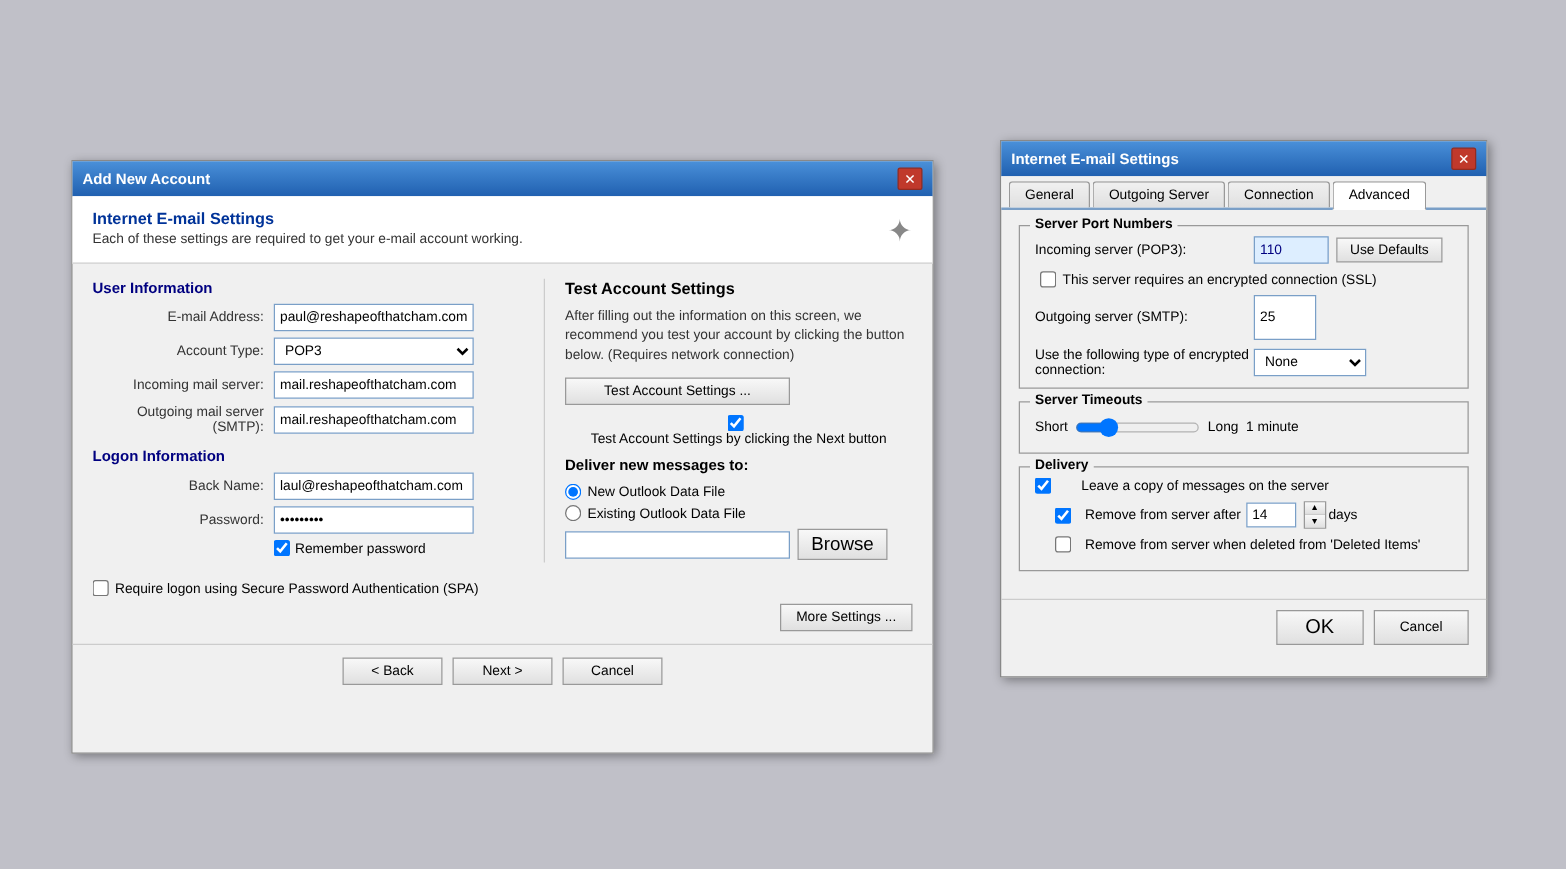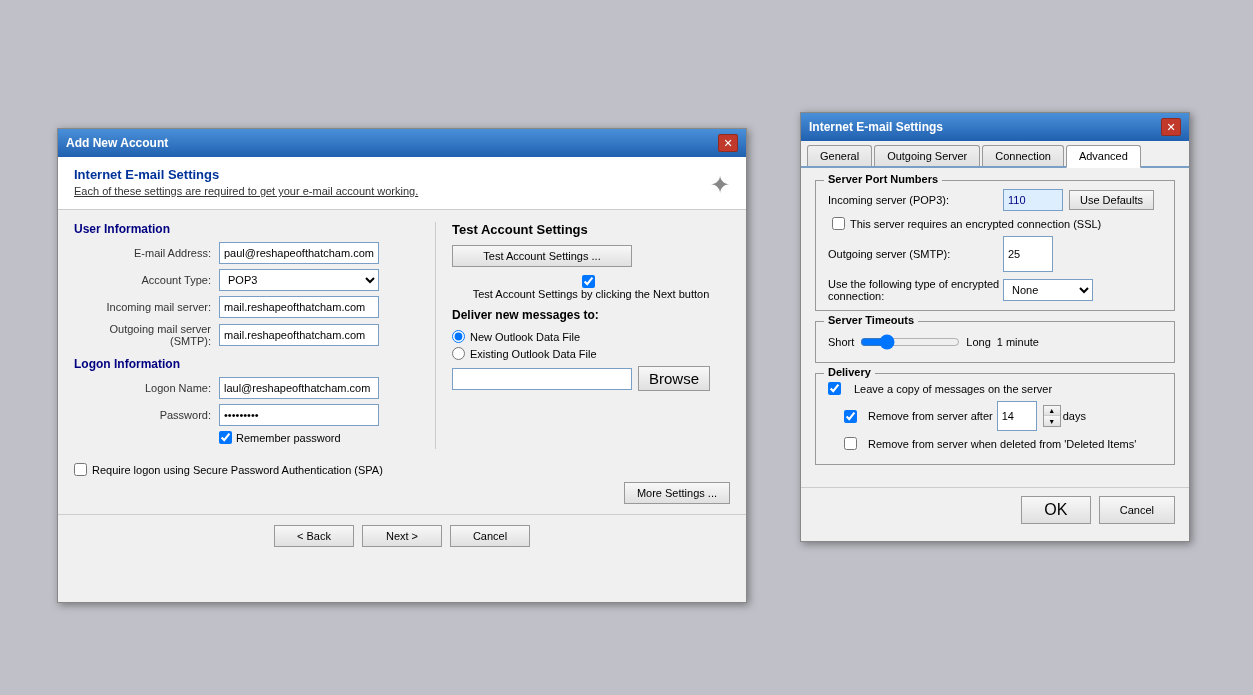--- a/index.html
+++ b/index.html
@@ -76,21 +76,20 @@
     .email-settings-header-text h3 {
       font-size: 13px;
       font-weight: bold;
       color: #003399;
       margin-bottom: 3px;
     }
 
     .email-settings-header-text p {
       font-size: 11px;
       color: #333;
-      text-decoration: underline;
     }
 
     .header-icon {
       color: #888;
       font-size: 24px;
       margin-top: 4px;
     }
 
     
     .main-content {
@@ -403,21 +402,21 @@
 
     .delivery-check-row input[type=checkbox] {
       margin-right: 6px;
     }
 
     .days-input {
       border: 1px solid #7a9fc7;
       background: white;
       padding: 2px 4px;
       font-size: 11px;
-      height: 30px;
+      height: 20px;
       width: 40px;
       margin: 0 4px;
     }
 
     .spin-btns {
       display: flex;
       flex-direction: column;
       border: 1px solid #999;
       margin: 0 2px;
     }
@@ -513,37 +512,38 @@
         </div>
 
         <div class="form-row">
           <label class="form-label">Outgoing mail server (SMTP):</label>
           <input class="form-input" type="text" value="mail.reshapeofthatcham.com" style="">
         </div>
 
         <div class="section-title">Logon Information</div>
 
         <div class="form-row">
-          <label class="form-label">Logon Name:</label>
+          <label class="form-label">Back Name:</label>
           <input class="form-input" type="text" value="laul@reshapeofthatcham.com" style="">
         </div>
 
         <div class="form-row">
           <label class="form-label">Password:</label>
           <input class="form-input" type="password" value="password1" style="">
         </div>
 
         <div class="form-row" style="padding-left: 145px;">
           <input type="checkbox" checked="" style="">
           <label style="margin-left: 4px; font-size:11px;">Remember password</label>
         </div>
       </div>
 
       <div class="right-panel">
         <h3>Test Account Settings</h3>
+        <p>After filling out the information on this screen, we recommend you test your account by clicking the button below. (Requires network connection)</p>
 
         <button class="test-btn">Test Account Settings ...</button>
 
         <div class="checkbox-row">
           <input type="checkbox" checked="" style="">
           <label>Test Account Settings by clicking the Next button</label>
         </div>
 
         <div class="deliver-title">Deliver new messages to:</div>
 
@@ -633,21 +633,21 @@
         <span>Long</span>
         <span>1 minute</span>
       </div>
     </div>
 
     <div class="fieldset-group">
       <div class="fieldset-legend">Delivery</div>
 
       <div class="delivery-check-row">
         <input type="checkbox" checked="" style="">
-        <span style="margin-left: 7px;">Leave a copy of messages on the server</span>
+        <span style="margin-left: 18px;">Leave a copy of messages on the server</span>
       </div>
 
       <div class="delivery-check-row" style="margin-left: 16px;">
         <input type="checkbox" checked="" style="">
         <span style="margin-left: 5px;">Remove from server after</span>
         <input class="days-input" type="text" value="14" style="">
         <div class="spin-btns">
           <button class="spin-btn">▲</button>
           <button class="spin-btn">▼</button>
         </div>

